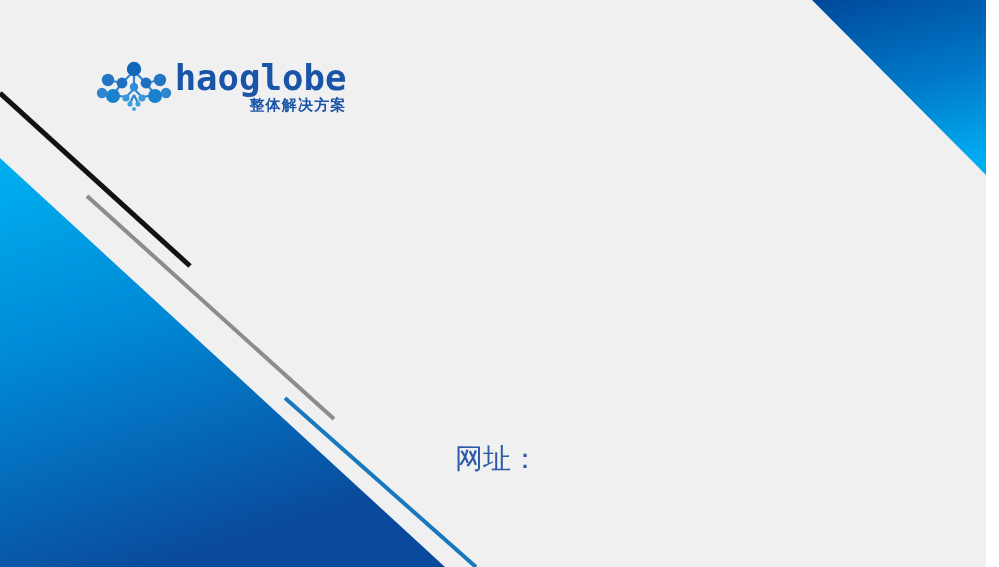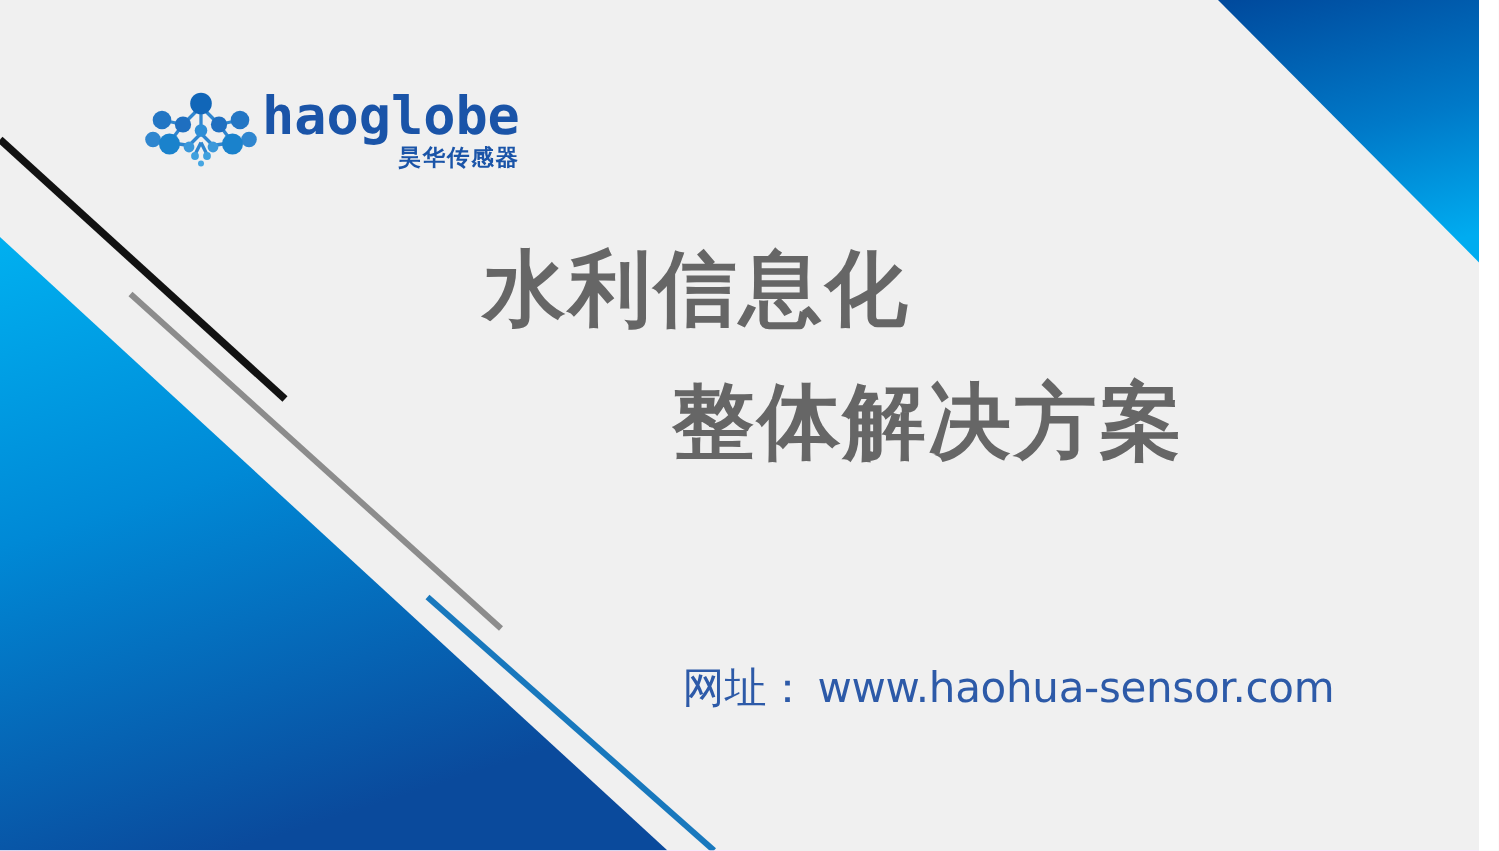--- a/index.html
+++ b/index.html
@@ -179,27 +179,22 @@
         <circle cx="38" cy="28" r="4.2" fill="#2e8ed6"></circle>
         <circle cx="30" cy="39" r="3.6" fill="#3b98da"></circle>
         <circle cx="46" cy="39" r="3.6" fill="#3b98da"></circle>
         <circle cx="34" cy="45" r="2.6" fill="#3fa0de"></circle>
         <circle cx="42" cy="45" r="2.6" fill="#3fa0de"></circle>
         <circle cx="38" cy="50" r="2.0" fill="#46a6e2"></circle>
       </g>
     </svg>
     <div class="logo-text">
       <div class="logo-wordmark">haoglobe</div>
-      <div class="logo-subtext">昊华传感器</div>
+      <div class="logo-subtext">整体解决方案</div>
     </div>
   </div>
 
-  <div class="title-block">
-    <div class="title-line title-line-1">水利信息化</div>
-    <div class="title-line title-line-2">整体解决方案</div>
-  </div>
 
   <div class="url-block">
     <span class="url-label">网址：</span>
-    <span class="url-value">www.haohua-sensor.com</span>
   </div>
 
 </div>
 
 </body></html>

